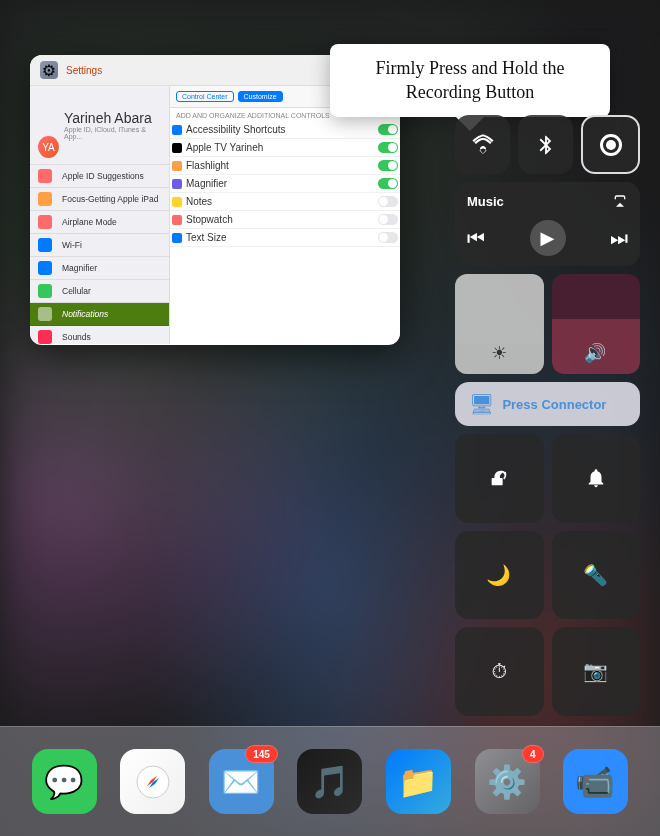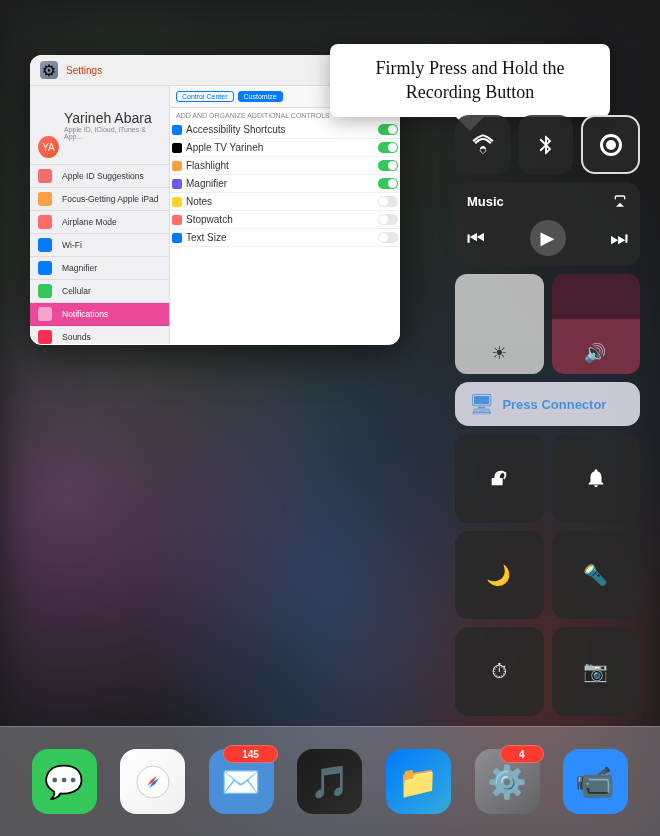--- a/index.html
+++ b/index.html
@@ -106,22 +106,23 @@
       padding: 4px 8px;
       font-size: 8.5px;
       color: #333;
       border-bottom: 0.5px solid rgba(0,0,0,0.08);
       display: flex;
       align-items: center;
       gap: 10px;
     }
 
     .settings-list-item.selected {
-      background: #ec4899;
-      color: white;
+      background: #4d7c0f;
+      color: white;
+      font-style: italic;
     }
 
     .settings-list-item.selected .item-icon-dot {
       background: rgba(255,255,255,0.5);
     }
 
     .item-icon-dot {
       width: 14px;
       height: 14px;
       border-radius: 3px;
@@ -476,21 +477,21 @@
       background: #ff3b30;
       color: white;
       font-size: 10px;
       font-weight: 700;
       min-width: 18px;
       height: 18px;
       border-radius: 9px;
       display: flex;
       align-items: center;
       justify-content: center;
-      padding: 0 18px;
+      padding: 0 7px;
       border: 1.5px solid rgba(200,200,210,0.35);
     }
 
     
     .app-messages { background: #34c759; }
     .app-safari { background: linear-gradient(135deg, #fff, #f0f0f0); color: #007aff; }
     .app-safari svg { width: 36px; height: 36px; }
     .app-mail { background: #4a90d9; }
     .app-music { background: linear-gradient(135deg, #1a1a1a, #2d2d2d); color: #ff2d55; }
     .app-files { background: linear-gradient(135deg, #007aff, #34aadc); }

